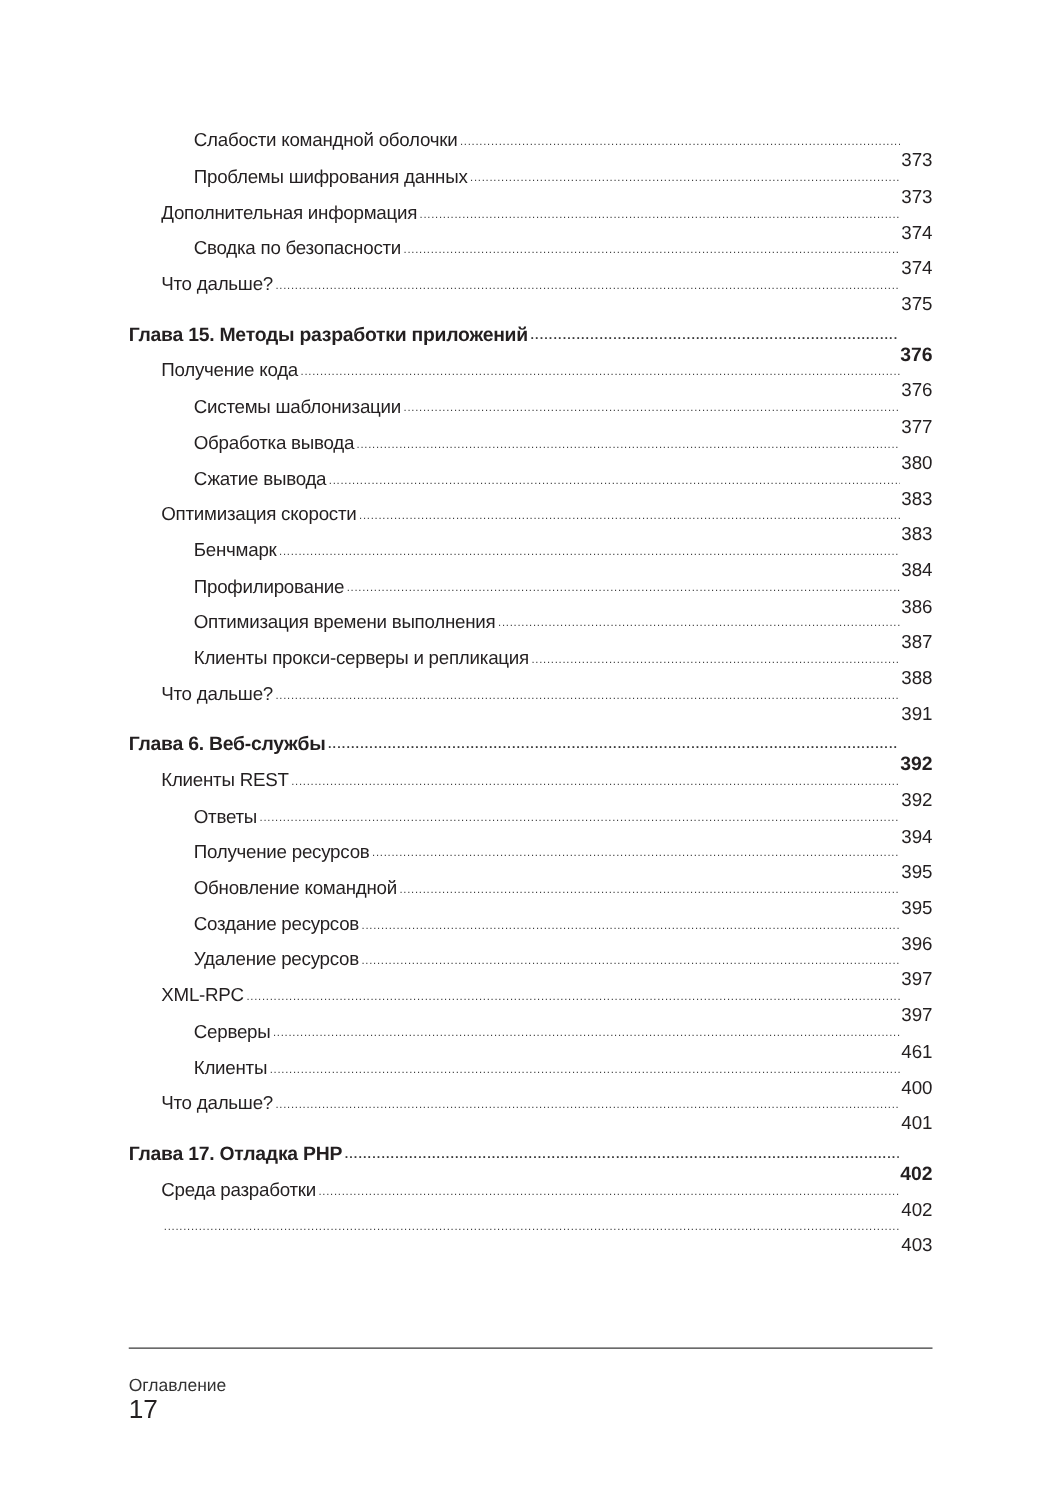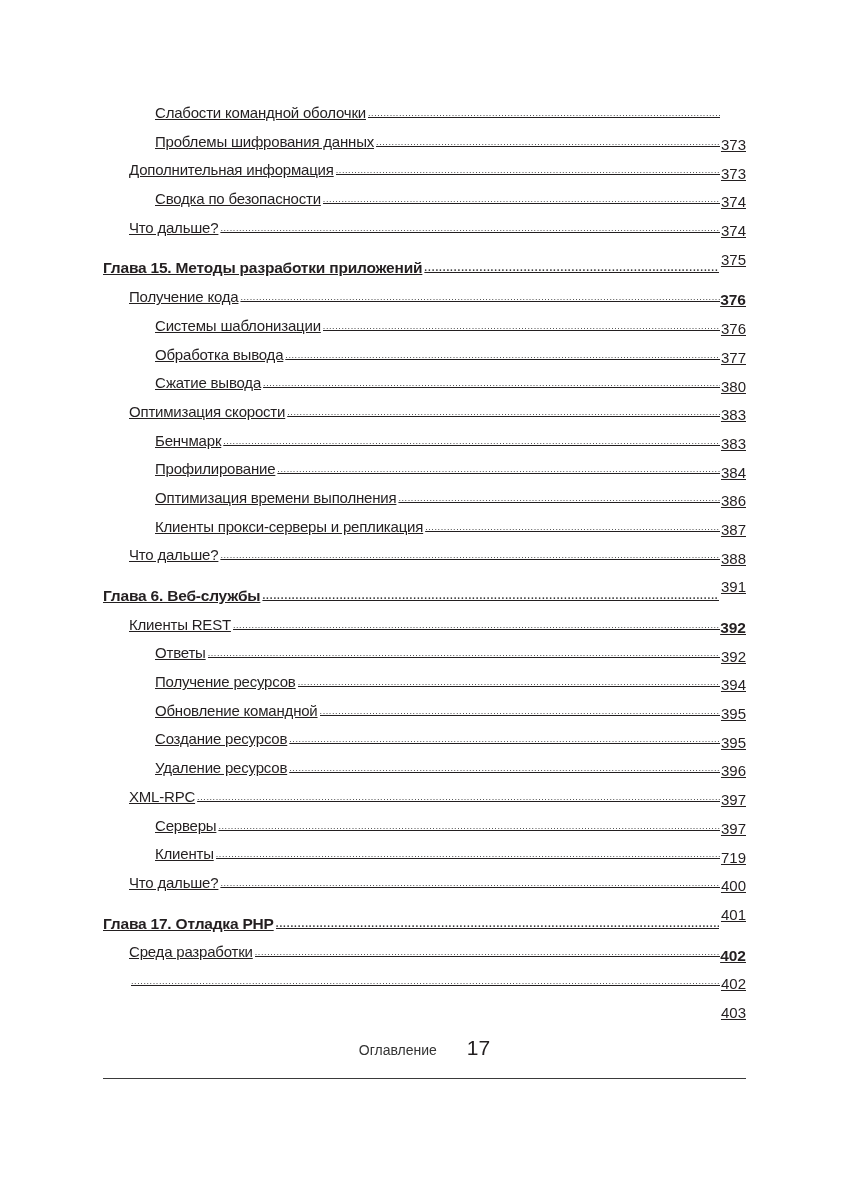--- a/index.html
+++ b/index.html
@@ -16,26 +16,25 @@
       color: #231f20;
     }
     .toc {
       position: absolute;
       left: 103px;
       top: 99px;
       width: 643px;
     }
     .row {
       display: flex;
-      align-items: flex-start;
+      align-items: center;
       height: 28.7px;
       font-size: 15px;
       line-height: 28px;
       white-space: nowrap;
-      text-decoration: underline;
     }
     .row .title {
       flex: 0 0 auto;
       letter-spacing: -0.2px;
     }
     .row .leader {
       flex: 1 1 auto;
       overflow: hidden;
       margin: 0 1px 0 2px;
       font-size: 9px;
@@ -66,25 +65,26 @@
       position: absolute;
       left: 103px;
       top: 1078px;
       width: 643px;
       height: 0;
       border-top: 1.5px solid #3a3a3a;
     }
     .footer {
       position: absolute;
       left: 103px;
-      top: 1036px;
+      top: 1100px;
       width: 643px;
       display: flex;
-      justify-content: center;
+      justify-content: flex-end;
       align-items: baseline;
+      flex-direction: column;
     }
     .footer .running {
       font-size: 14px;
       margin-right: 30px;
       color: #333;
     }
     .footer .pagenum {
       font-size: 21px;
       font-weight: normal;
     }
@@ -211,21 +211,21 @@
     <span class="page">397</span>
   </div>
   <div class="row lvl1">
     <span class="title">XML-RPC</span>
     <span class="leader"></span>
     <span class="page">397</span>
   </div>
   <div class="row lvl2">
     <span class="title">Серверы</span>
     <span class="leader"></span>
-    <span class="page">719</span>
+    <span class="page">461</span>
   </div>
   <div class="row lvl2">
     <span class="title">Клиенты</span>
     <span class="leader"></span>
     <span class="page">400</span>
   </div>
   <div class="row lvl1">
     <span class="title">Что дальше?</span>
     <span class="leader"></span>
     <span class="page">401</span>

